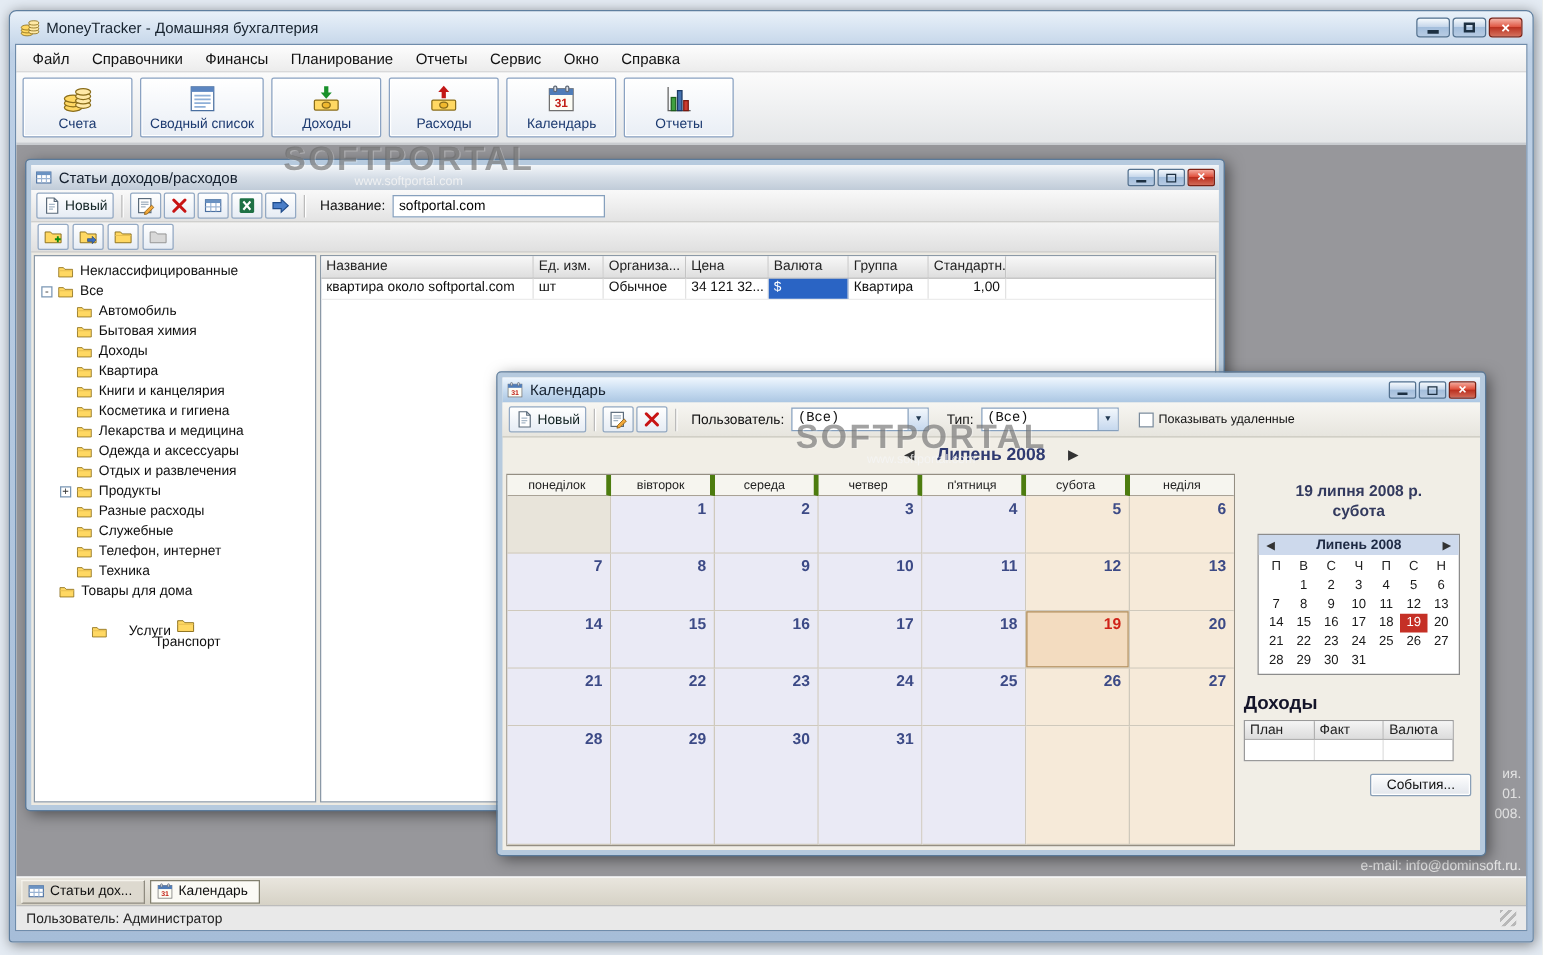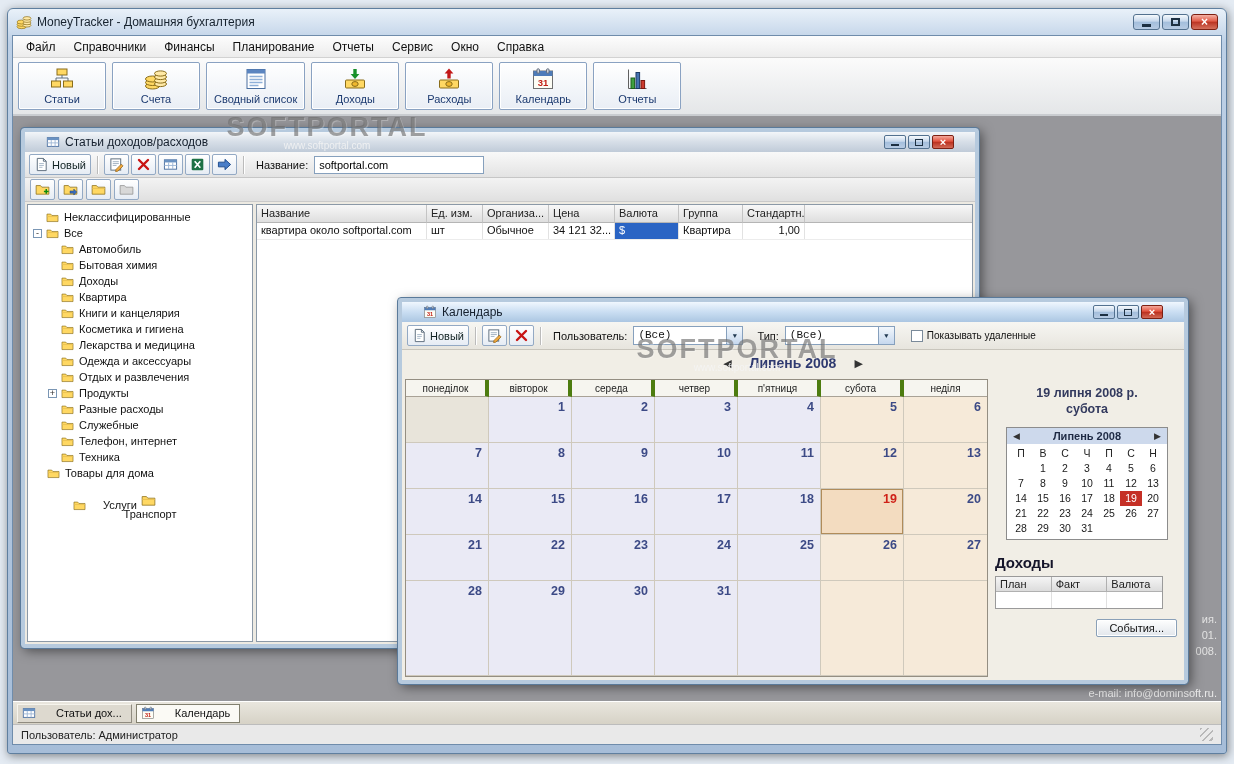--- a/index.html
+++ b/index.html
@@ -37,21 +37,21 @@
   [data-icon] svg { width:100%; height:100%; display:block; }
 
   
   .mdi { flex:1; position:relative; background:#97979b; overflow:hidden; }
   .bg-lines { position:absolute; right:4px; top:495px; text-align:right; font-size:11px; line-height:16px; color:#e2e2e2; z-index:0; }
   .bg-email { position:absolute; right:4px; top:571px; font-size:11px; color:#e9e9e9; z-index:0; }
 
   
   .child { position:absolute; border:4px solid #b6cade; outline:1px solid #5a7a9a; border-radius:3px;
     display:flex; flex-direction:column; box-shadow:3px 3px 12px rgba(0,0,0,.5); }
-  .ctitle { height:20px; flex:0 0 20px; display:flex; align-items:center; padding:0 21px; font-size:12px; color:#15202e; }
+  .ctitle { height:20px; flex:0 0 20px; display:flex; align-items:center; padding:0 3px; font-size:12px; color:#15202e; }
   .ctitle.inactive { background:linear-gradient(#f3f6f9,#d6dee7 50%,#c0cbd8); }
   .ctitle.active { background:linear-gradient(#f0f7fe,#cadeف2 50%,#abc6e2); background:linear-gradient(#f0f7fe,#cadef2 50%,#abc6e2); }
   .ctitle-ic { width:14px; height:14px; margin-right:5px; }
   .cwbtn { width:22px; height:14px; margin-left:2px; border:1px solid #53718f; border-radius:2px;
     background:linear-gradient(#f6fafd,#c6d7eb 45%,#a3bedc 50%,#b7cbe3); display:flex; align-items:center; justify-content:center; }
   .cwbtn.close { background:linear-gradient(#f4a99c,#e0503c 45%,#ba2f1e 50%,#d26a57); border-color:#7c2013; color:#fff; font-weight:bold; font-size:11px; line-height:9px; }
   .cwbtn .g-min { width:8px; height:2px; margin-top:6px; }
   .cwbtn .g-max { width:8px; height:7px; border-width:1.5px; }
 
   
@@ -119,21 +119,21 @@
   .i-h { flex:1; padding:1px 4px; background:linear-gradient(#f5f5f5,#dcdcdc); border-right:1px solid #b0b0b0; border-bottom:1px solid #b0b0b0; color:#222; }
   .i-h:last-child { border-right:none; }
   .i-body { display:flex; height:16px; }
   .i-c { flex:1; border-right:1px solid #e0e0e0; }
   .i-c:last-child { border-right:none; }
   .events-btn { margin:10px 4px 0 auto; padding:2px 12px; font-size:11px; color:#111; font-family:inherit;
     background:linear-gradient(#fefefe,#e2e6ec); border:1px solid #8aa0b8; border-radius:2px; box-shadow:inset 0 0 0 1px #fff; }
 
   
   .taskbar { height:23px; flex:0 0 23px; background:linear-gradient(#e9e6de,#d6d2c6); border-top:1px solid #fff; display:flex; align-items:center; gap:4px; padding:0 4px; }
-  .task-tab { display:flex; align-items:center; gap:20px; height:19px; padding:0 9px 0 4px; font-size:11px; color:#111; font-family:inherit;
+  .task-tab { display:flex; align-items:center; gap:4px; height:19px; padding:0 9px 0 4px; font-size:11px; color:#111; font-family:inherit;
     background:#ddd9cf; border:1px solid; border-color:#f6f4ed #8f8b80 #8f8b80 #f6f4ed; }
   .task-tab.active { background:#fbfaf5; border-color:#82806f; }
   .task-icon { width:14px; height:14px; }
   .statusbar { height:20px; flex:0 0 20px; background:#e9e9e9; border-top:1px solid #bcbcbc; display:flex; align-items:center; padding:0 8px; font-size:11px; color:#222; }
   .grip { margin-left:auto; width:13px; height:13px; background:repeating-linear-gradient(135deg,#b8b8b8 0 2px,transparent 2px 5px); }
 
   
   .wm { position:absolute; width:210px; text-align:center; z-index:60; pointer-events:none; }
   .wm-big { font-size:27px; font-weight:bold; letter-spacing:2px; color:rgba(105,105,105,.62); text-shadow:1px 1px 0 rgba(255,255,255,.25); }
   .wm-small { font-size:10px; color:rgba(245,245,245,.85); margin-top:-3px; }
@@ -178,31 +178,20 @@
           <span class="menu-item">Файл</span>
           <span class="menu-item">Справочники</span>
           <span class="menu-item">Финансы</span>
           <span class="menu-item">Планирование</span>
           <span class="menu-item">Отчеты</span>
           <span class="menu-item">Сервис</span>
           <span class="menu-item">Окно</span>
           <span class="menu-item">Справка</span>
         </div>
       <div class="main-toolbar" id="main-toolbar">
-          <div class="tb-btn">
-            <span class="tb-icon" data-icon="tree">
-              <svg viewBox="0 0 24 24">
-                <rect x="7" y="2" width="10" height="6" fill="#ffd863" stroke="#8a6d1a"></rect>
-                <path d="M12 8v3M6 14v-3h12v3" fill="none" stroke="#607080"></path>
-                <rect x="1.5" y="14" width="9" height="6" fill="#ffd863" stroke="#8a6d1a"></rect>
-                <rect x="13.5" y="14" width="9" height="6" fill="#ffd863" stroke="#8a6d1a"></rect>
-              </svg>
-            </span>
-            <span class="tb-label">Статьи</span>
-          </div>
           <div class="tb-btn">
             <span class="tb-icon" data-icon="coins">
               <svg viewBox="0 0 24 24">
                 <g fill="#ffd863" stroke="#8a6d1a">
                   <ellipse cx="8.5" cy="19" rx="7" ry="3"></ellipse>
                   <ellipse cx="8.5" cy="15.5" rx="7" ry="3"></ellipse>
                   <ellipse cx="8.5" cy="12" rx="7" ry="3"></ellipse>
                 </g>
                 <g fill="#ffe9a6" stroke="#8a6d1a">
                   <ellipse cx="16.5" cy="17" rx="6" ry="2.6"></ellipse>

